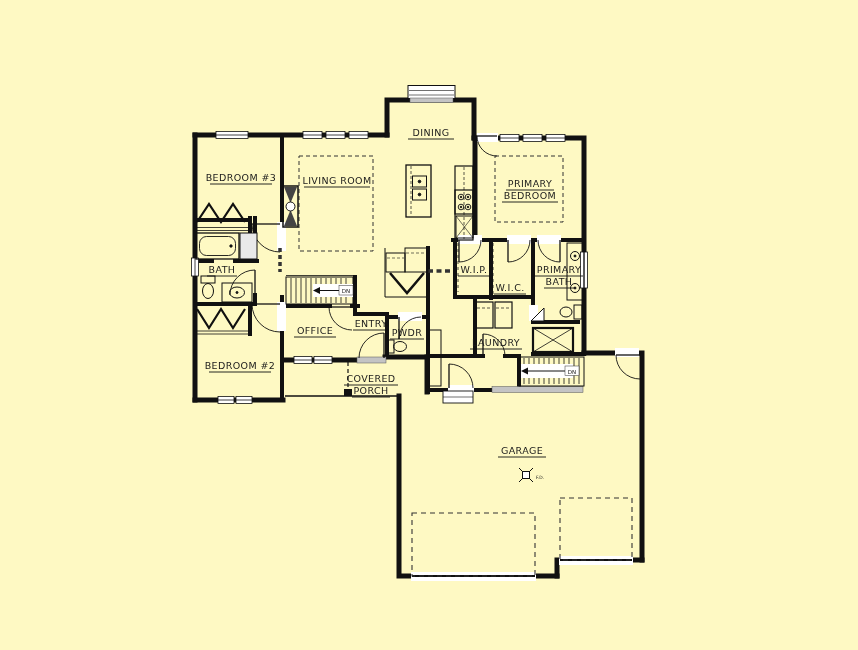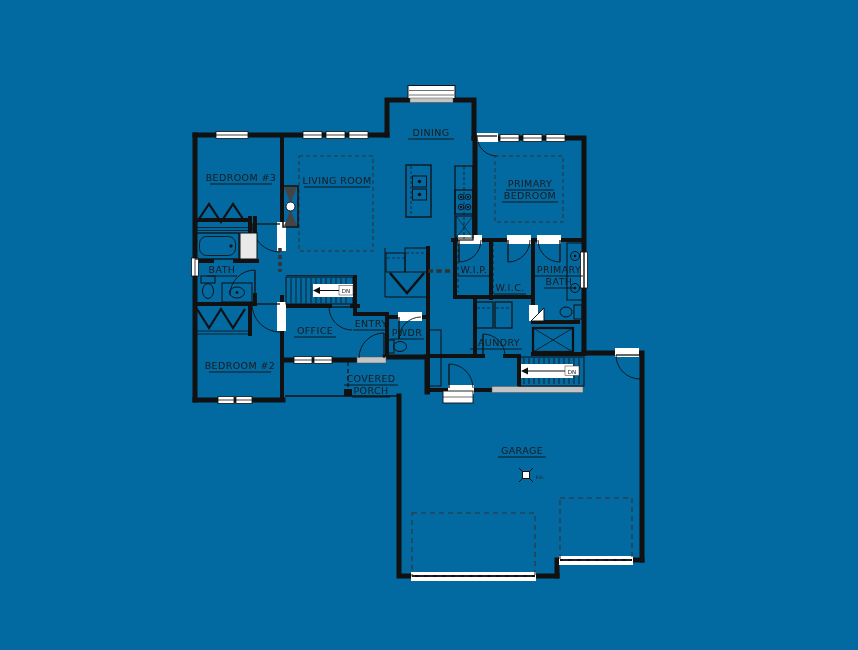--- a/index.html
+++ b/index.html
@@ -1,16 +1,16 @@
 <!DOCTYPE html>
 <html><head>
 <meta charset="utf-8">
 <style>
   html,body{margin:0;padding:0;background:#ffffff;}
-  .canvas{position:relative;width:858px;height:650px;background:#0369a1;overflow:hidden;
+  .canvas{position:relative;width:858px;height:650px;background:#fef9c3;overflow:hidden;
           font-family:"DejaVu Sans", sans-serif;}
   svg{position:absolute;left:0;top:0;}
   text{font-family:"DejaVu Sans", sans-serif;fill:#1a1a1a;letter-spacing:0.4px;}
   .room-label{font-size:9.5px;}
   .tiny-label{font-size:5.5px;letter-spacing:0;}
   .micro-label{font-size:4.5px;letter-spacing:0;}
 </style>
 </head>
 <body>
 

